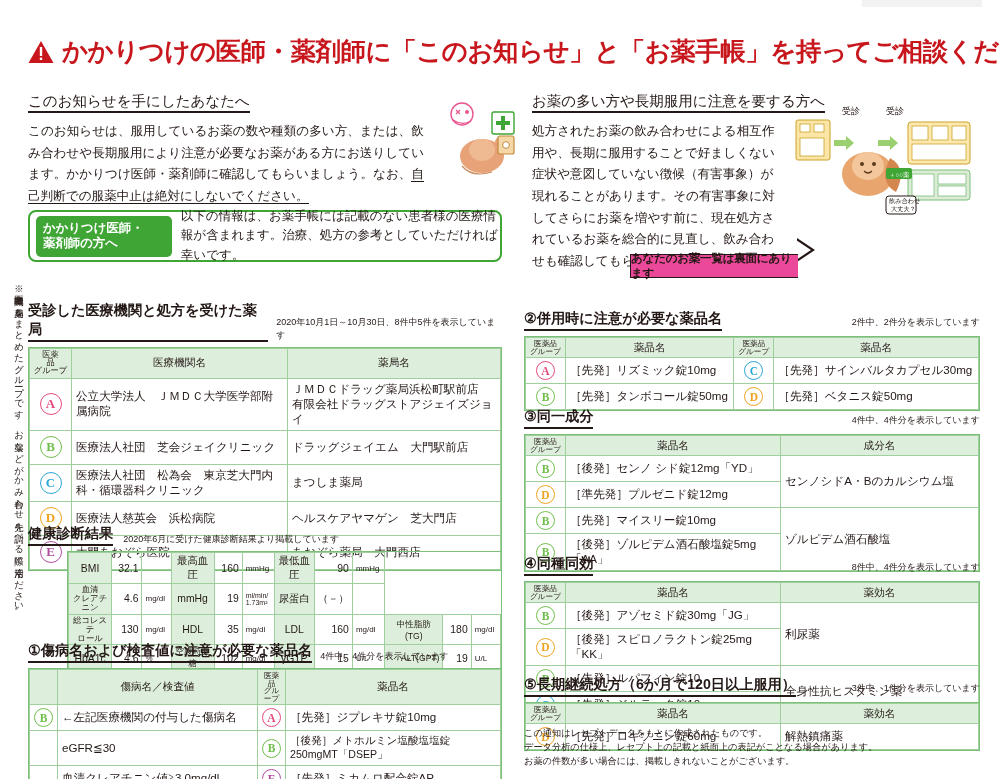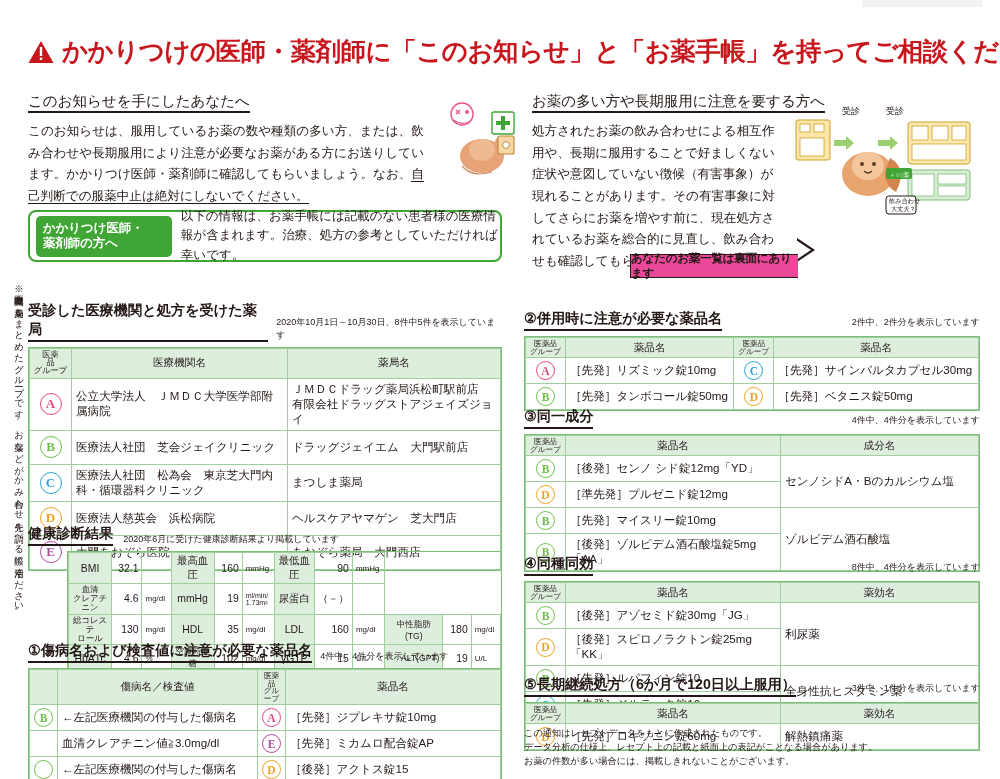--- a/index.html
+++ b/index.html
@@ -409,20 +409,28 @@
                 <div class="gl B sm">B</div>
               </td>
             <td>←左記医療機関の付与した傷病名</td>
             <td class="c3">
                 <div class="gl A sm">A</div>
               </td>
             <td>［先発］ジプレキサ錠10mg</td>
           </tr>
           <tr>
             <td class="c1"></td>
+            <td>eGFR≦30</td>
+            <td class="c3">
+                <div class="gl B sm">B</div>
+              </td>
+            <td style="font-size:10.6px;">［後発］メトホルミン塩酸塩塩錠250mgMT「DSEP」</td>
+          </tr>
+          <tr>
+            <td class="c1"></td>
             <td>血清クレアチニン値≧3.0mg/dl</td>
             <td class="c3">
                 <div class="gl E sm">E</div>
               </td>
             <td>［先発］ミカムロ配合錠AP</td>
           </tr>
           <tr>
             <td class="c1">
                 <div class="gl B sm"></div>
               </td>

